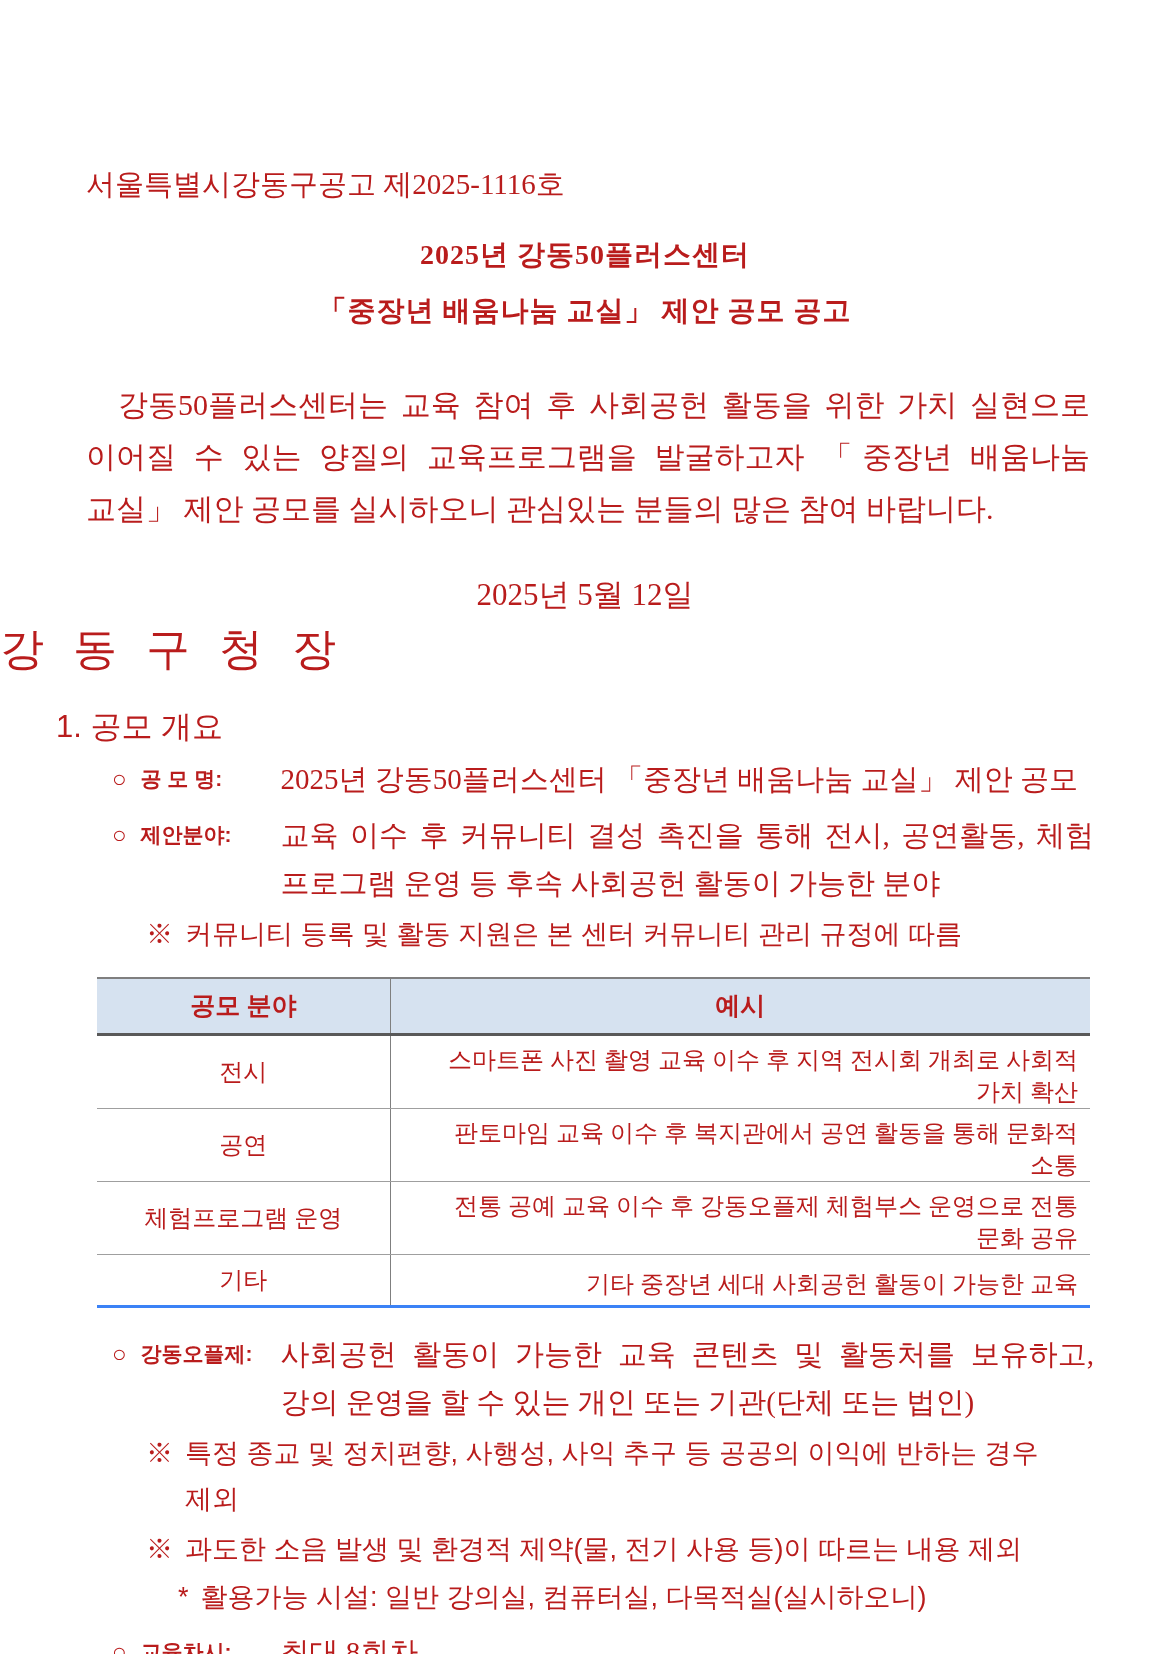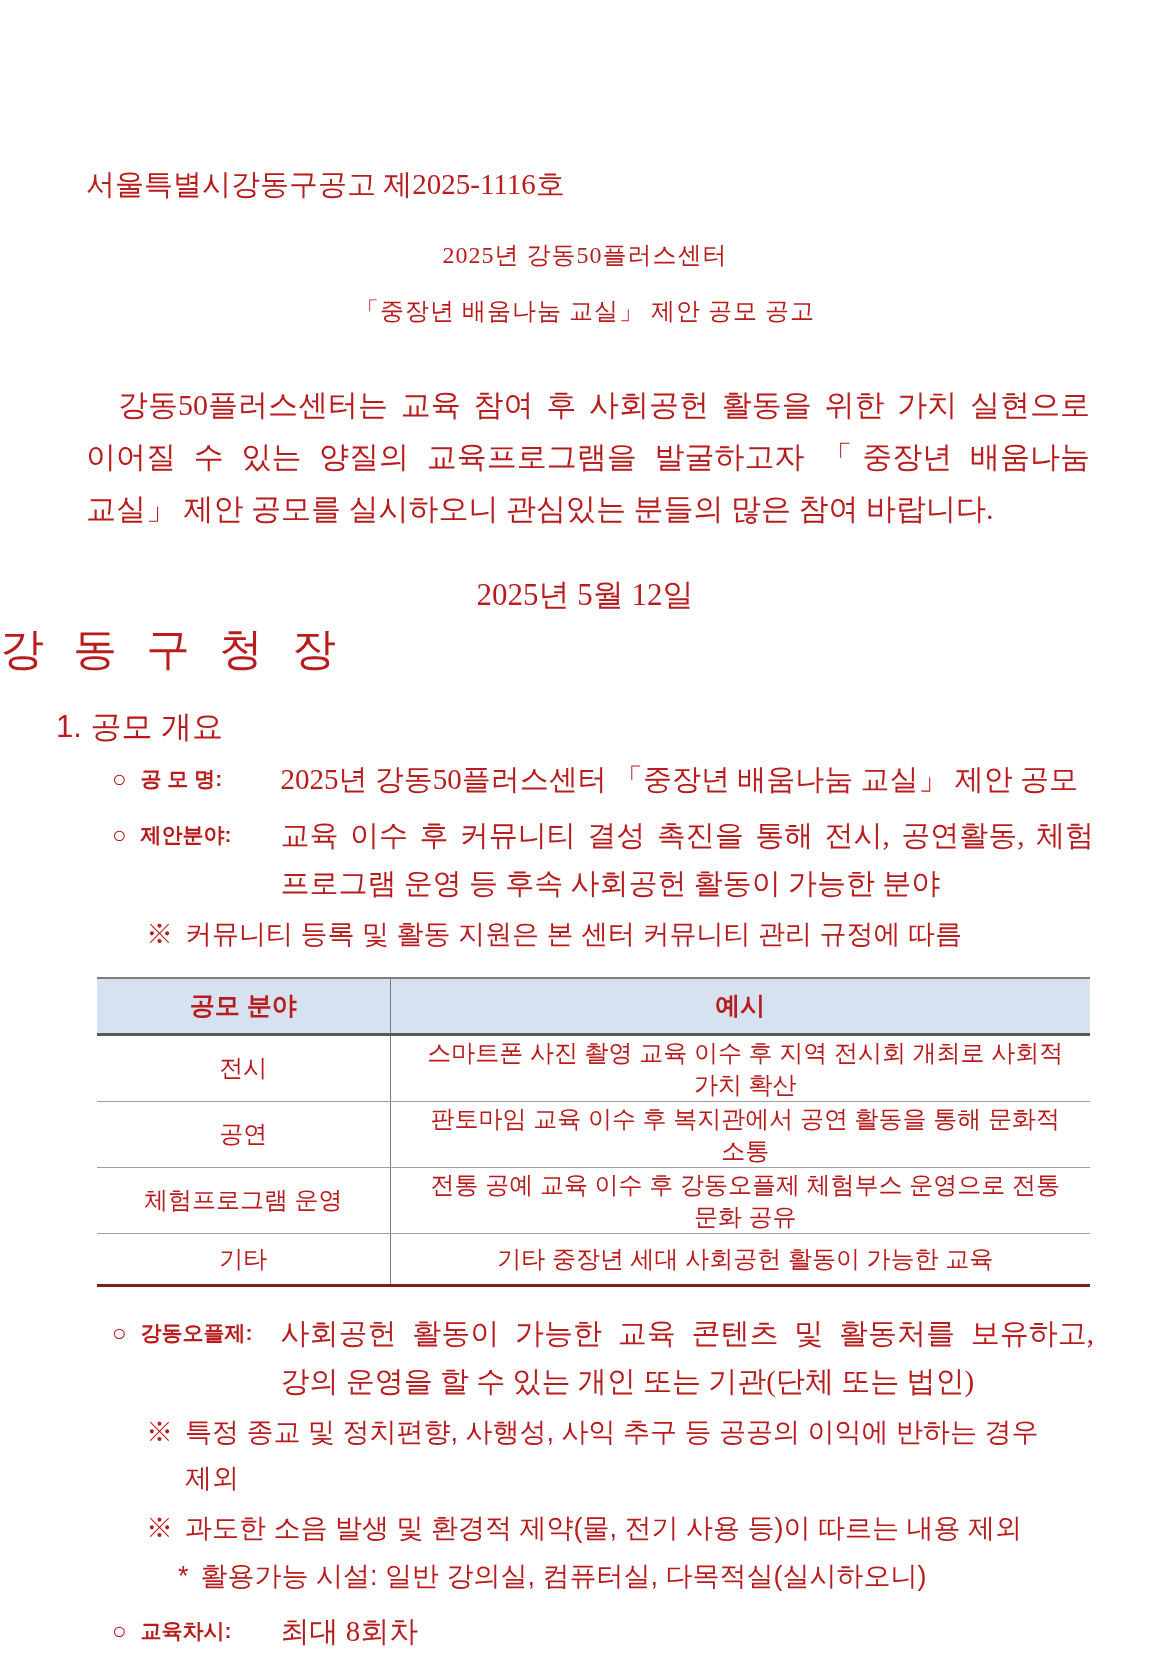--- a/index.html
+++ b/index.html
@@ -15,21 +15,21 @@
   }
   .doc-number {
     margin-top:156px;
     padding:0 80px 0 86px;
     font-size:29px;
     line-height:38px;
     font-family:"Liberation Serif", serif;
   }
   .title-block { margin-top:24px; text-align:center; }
   .title-line {
-    font-size:24px; font-weight:normal; line-height:56px;
+    font-size:28px; font-weight:bold; line-height:56px;
     font-family:"Liberation Serif", serif;
     letter-spacing:1px;
   }
   .intro {
     margin-top:40px;
     padding:0 80px 0 86px;
     font-size:30px; line-height:52px;
     text-align:justify;
     text-indent:32px;
     word-break:keep-all;
@@ -93,22 +93,22 @@
     font-family:"Liberation Sans", sans-serif;
     font-size:27px; line-height:46px;
     word-break:keep-all;
   }
   .subnote .marker { margin-right:12px; flex:0 0 auto; }
   table.spec {
     margin:20px 80px 0 97px;
     width:993px;
     border-collapse:collapse;
     border-top:2px solid #7f7f7f;
-    border-bottom:3px solid #7f1d1d;
-    font-family:Liberation Sans, sans-serif;
+    border-bottom:3px solid #3b82f6;
+    font-family:Liberation Serif, serif;
   }
   table.spec th {
     background:#d6e2f0;
     height:56px;
     font-size:25px;
     font-weight:bold;
     text-align:center;
     border-bottom:3px solid #595959;
   }
   table.spec td {
@@ -116,22 +116,22 @@
     font-size:24px;
     border-bottom:1px solid #9f9f9f;
   }
   table.spec tr:last-child td { border-bottom:none; }
   table.spec th.col-field, table.spec td.col-field {
     width:293px;
     text-align:center;
     border-right:1px solid #7f7f7f;
   }
   table.spec td.col-example {
-    text-align:center;
-    padding:1px 12px 0 22px;
+    text-align:right;
+    padding:8px 12px 0 22px;
     word-break:keep-all;
   }
 </style>
 </head>
 <body>
 
 <div class="page">
 
   <div class="doc-number">서울특별시강동구공고 제2025-1116호</div>
 

